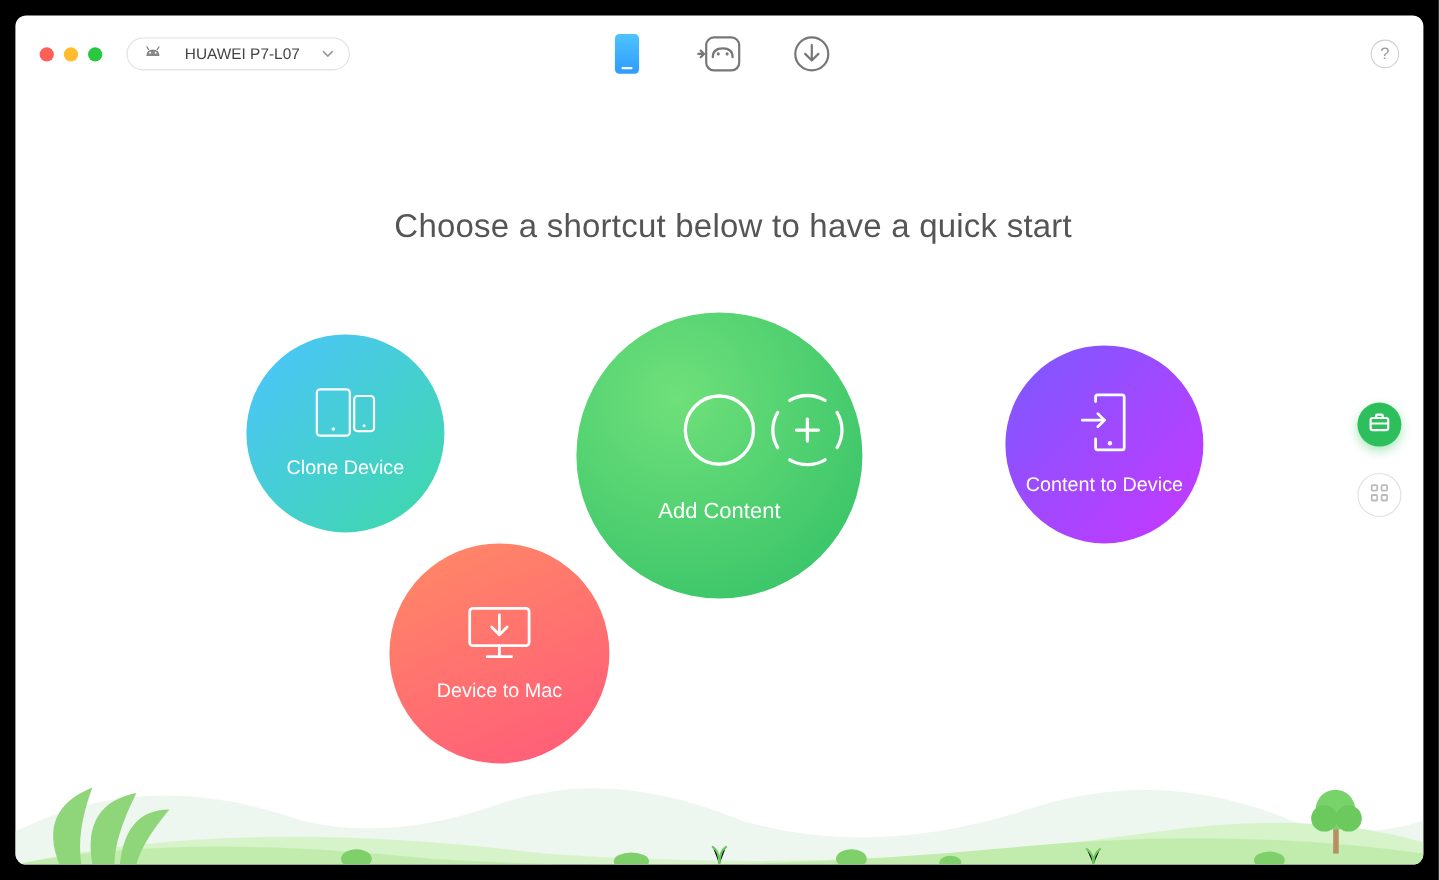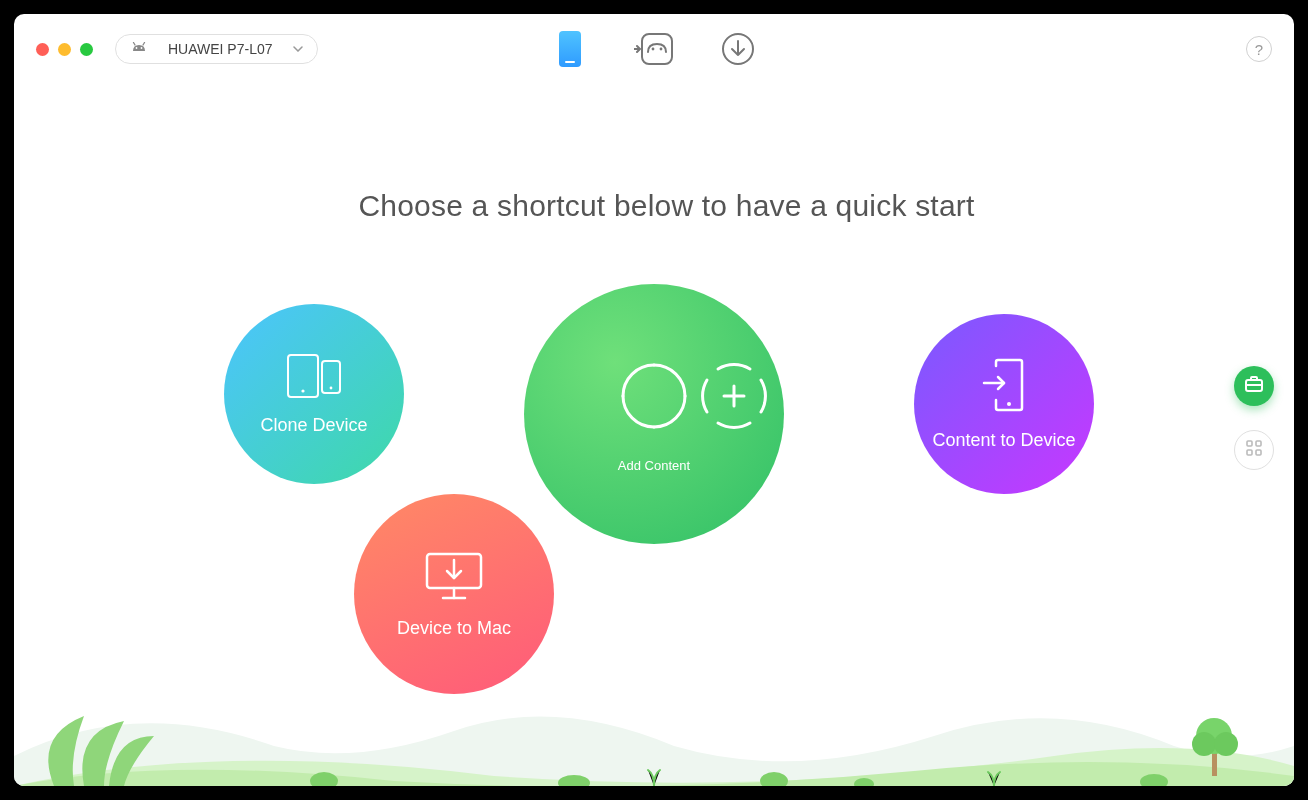--- a/index.html
+++ b/index.html
@@ -107,21 +107,21 @@
     justify-content: center;
     color: #fff;
     cursor: pointer;
   }
   .bubble-label {
     font-size: 18px;
     font-weight: 300;
     margin-top: 12px;
   }
   .bubble-label-lg {
-    font-size: 13px;
+    font-size: 20px;
     margin-top: 18px;
   }
   .b-clone {
     width: 180px; height: 180px;
     left: 210px; top: 20px;
     background: linear-gradient(135deg, #4cc4ff 0%, #3ed9a7 100%);
   }
   .b-add {
     width: 260px; height: 260px;
     left: 510px; top: 0px;

